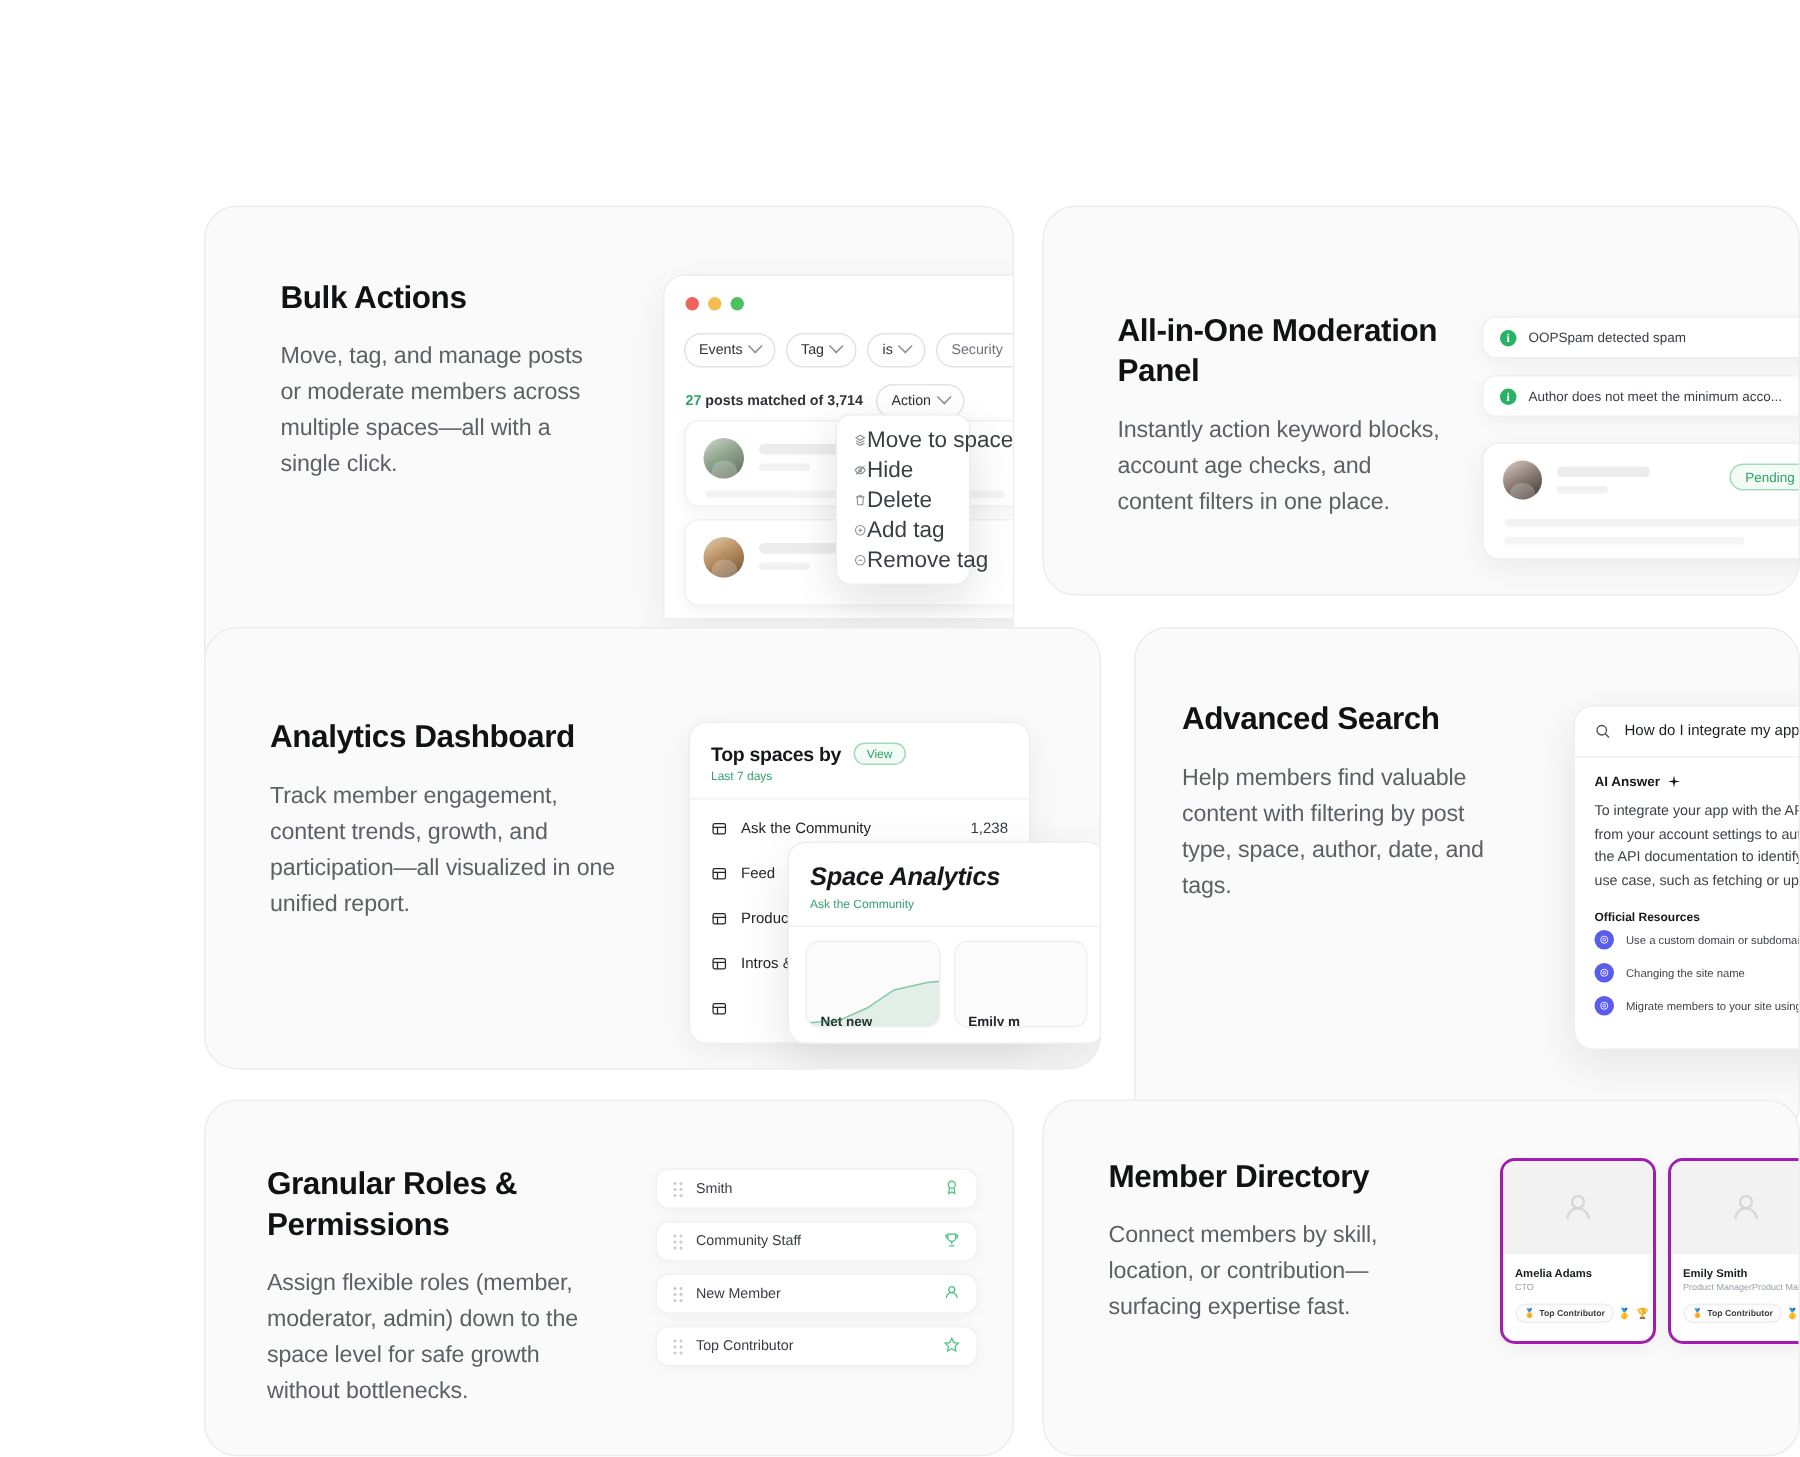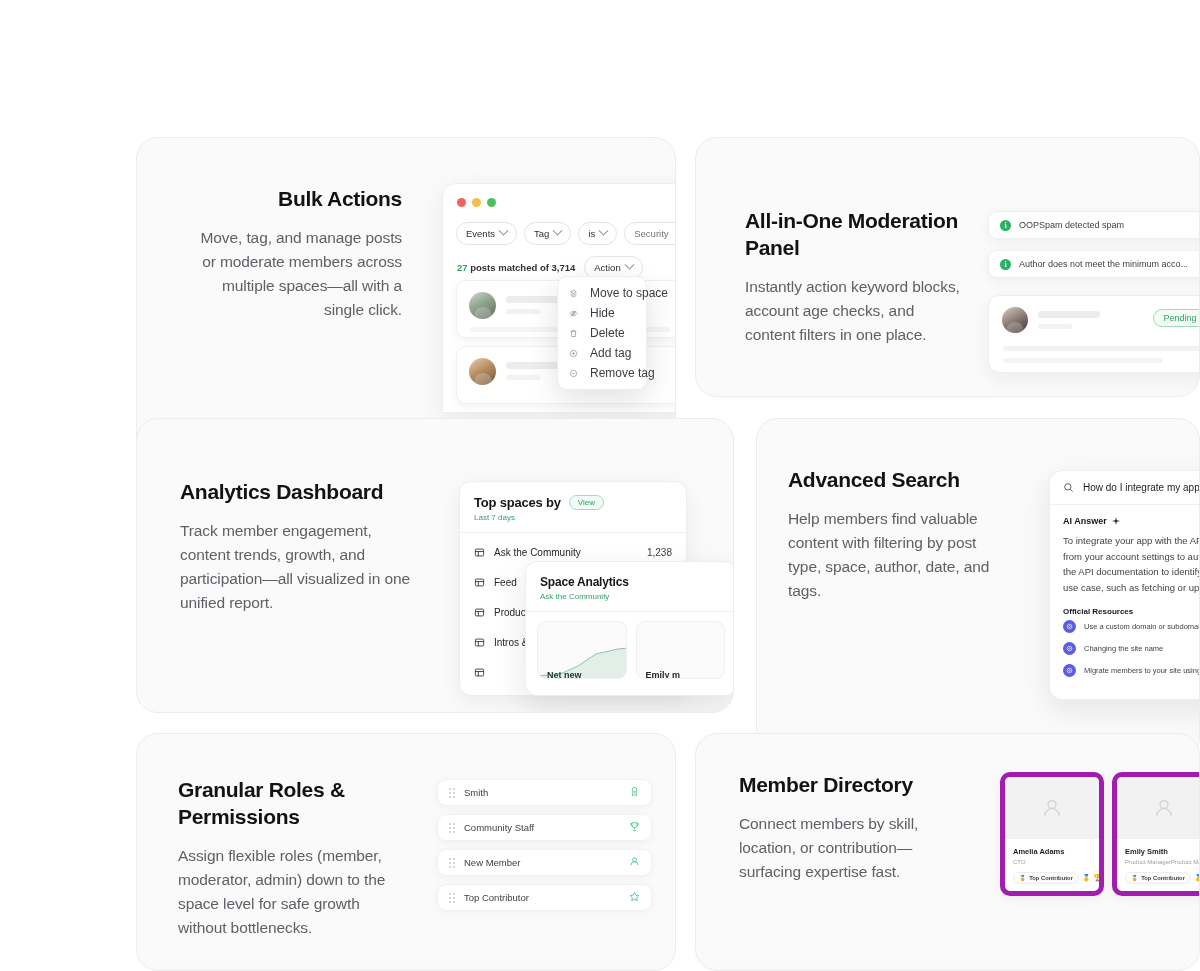--- a/index.html
+++ b/index.html
@@ -33,21 +33,21 @@
 
   
   .panel {
     position: absolute; background: #ffffff;
     border: 1px solid #eeeeee; border-radius: 14px;
     box-shadow: 0 6px 22px rgba(17,18,20,.06);
   }
   .skel { background: #ececec; border-radius: 4px; }
 
   
-  #c1 { left: 136px; top: 137px; width: 540px; height: 324px; text-align: right; }
+  #c1 { left: 136px; top: 137px; width: 540px; height: 324px; }
   #bulk-window {
     left: 305px; top: 45px; width: 300px; height: 230px;
     border-radius: 14px 14px 0 0; box-shadow: 0 8px 28px rgba(17,18,20,.07);
   }
   .dots { position: absolute; left: 14px; top: 14px; display: flex; gap: 6px; }
   .dot { width: 9px; height: 9px; border-radius: 50%; }
   .dot.r { background: #f0625b; } .dot.y { background: #f5bd4f; } .dot.g { background: #4ec15f; }
 
   .filters { position: absolute; left: 13px; top: 38px; display: flex; gap: 7px; align-items: center; }
   .pill {
@@ -75,22 +75,22 @@
   .avatar-ph.c { background: linear-gradient(150deg,#d9cfc8 0%,#8a7a72 50%,#3b3330 100%); }
   .avatar-ph::after {
     content: ""; position: absolute; left: 50%; top: 56%; transform: translateX(-50%);
     width: 17px; height: 15px; border-radius: 50% 50% 45% 45%; background: rgba(255,255,255,.22);
   }
 
   .menu {
     position: absolute; background: #fff; border: 1px solid #ededed; border-radius: 10px;
     box-shadow: 0 10px 30px rgba(17,18,20,.12); padding: 6px 0;
   }
-  .menu-item { display: flex; align-items: center; gap: 12px; height: 20px; padding: 0 11px;
-    font-size: 12px; color: #3a3e43; white-space: nowrap; }
+  .menu-item { display: flex; align-items: center; gap: 0; height: 20px; padding: 0 11px;
+    font-size: 15px; color: #3a3e43; white-space: nowrap; }
   .menu-item svg { flex: none; }
 
   
   #c2 { left: 695px; top: 137px; width: 505px; height: 260px; }
   .mod-alert {
     position: absolute; left: 0; width: 100%; height: 28px;
     background: #fff; border: 1px solid #efefef; border-radius: 9px;
     display: flex; align-items: center; gap: 8px; padding: 0 11px;
     box-shadow: 0 3px 12px rgba(17,18,20,.05);
     font-size: 9px; color: #3a3e43; white-space: nowrap; overflow: hidden;
@@ -136,21 +136,21 @@
     height: 27px; display: flex; align-items: center; padding: 0 11px; gap: 9px;
     box-shadow: 0 2px 9px rgba(17,18,20,.04); font-size: 9.5px; color: #3a3e43;
   }
   .grip { display: grid; grid-template-columns: 2px 2px; gap: 2px; flex: none; }
   .grip i { width: 2px; height: 2px; background: #c6cace; border-radius: 50%; }
   .role-ico { margin-left: auto; }
 
   
   #c6 { left: 695px; top: 733px; width: 505px; height: 238px; }
   .mcard { position: absolute; top: 38px; width: 104px; height: 124px; background: #fff;
-    border: 5px solid #a21caf; border-radius: 10px; overflow: hidden;
+    border: 2px solid #a21caf; border-radius: 10px; overflow: hidden;
     box-shadow: 0 3px 12px rgba(17,18,20,.05); }
   .mcard .cover { height: 62px; background: #f2f2f2; display: flex; align-items: center; justify-content: center; }
   .mcard .nm { font-size: 7.5px; font-weight: 700; color: #1b1e21; margin: 8px 0 0 8px; }
   .mcard .rl { font-size: 6px; color: #9aa0a6; margin: 3px 0 0 8px; white-space: nowrap; overflow: hidden; }
   .tagrow { display: flex; align-items: center; gap: 3px; margin: 7px 0 0 8px; }
   .tc-pill { display: flex; align-items: center; gap: 3px; border: 1px solid #eee; background: #fcfcfc;
     border-radius: 999px; padding: 2px 5px; font-size: 5.8px; font-weight: 700; color: #3a3e43; white-space: nowrap; }
   .medal { font-size: 7px; }
 </style>
 </head>
@@ -331,21 +331,21 @@
           <svg width="11" height="11" viewBox="0 0 16 16" fill="none" stroke="#23262a" stroke-width="1.2">
               <rect x="2" y="3" width="12" height="10" rx="1.6"></rect>
               <path d="M2 6.6h12M6.3 6.6V13"></path>
             </svg>
         </div>
       </div>
     </div>
 
     <div class="panel" style="left:388px; top:142px; width:212px; height:135px; border-radius:12px; box-shadow:0 12px 34px rgba(17,18,20,.10);">
       <div style="padding:13px 14px 0 14px;">
-        <div class="sec-title" style="font-size:12px;">Space Analytics</div>
+        <div class="sec-title" style="font-size:17px;font-style:italic;">Space Analytics</div>
         <div class="sec-sub">Ask the Community</div>
       </div>
       <div style="margin:10px 0 0 0; border-top:1px solid #f1f1f1;"></div>
       <div style="display:flex; gap:9px; padding:9px 11px;">
         <div class="metric" style="width:112px; height:58px;">
           <svg width="112" height="34" viewBox="0 0 112 34" preserveAspectRatio="none" style="position:absolute;left:0;bottom:0;">
             <path d="M0 32 L22 30 L40 22 L58 10 L80 5 L112 2 L112 34 L0 34 Z" fill="#35a26a" opacity="0.13"></path>
             <path d="M0 32 L22 30 L40 22 L58 10 L80 5 L112 2" fill="none" stroke="#35a26a" stroke-width="1" opacity="0.55"></path>
           </svg>
           <h5>Net new members</h5>

